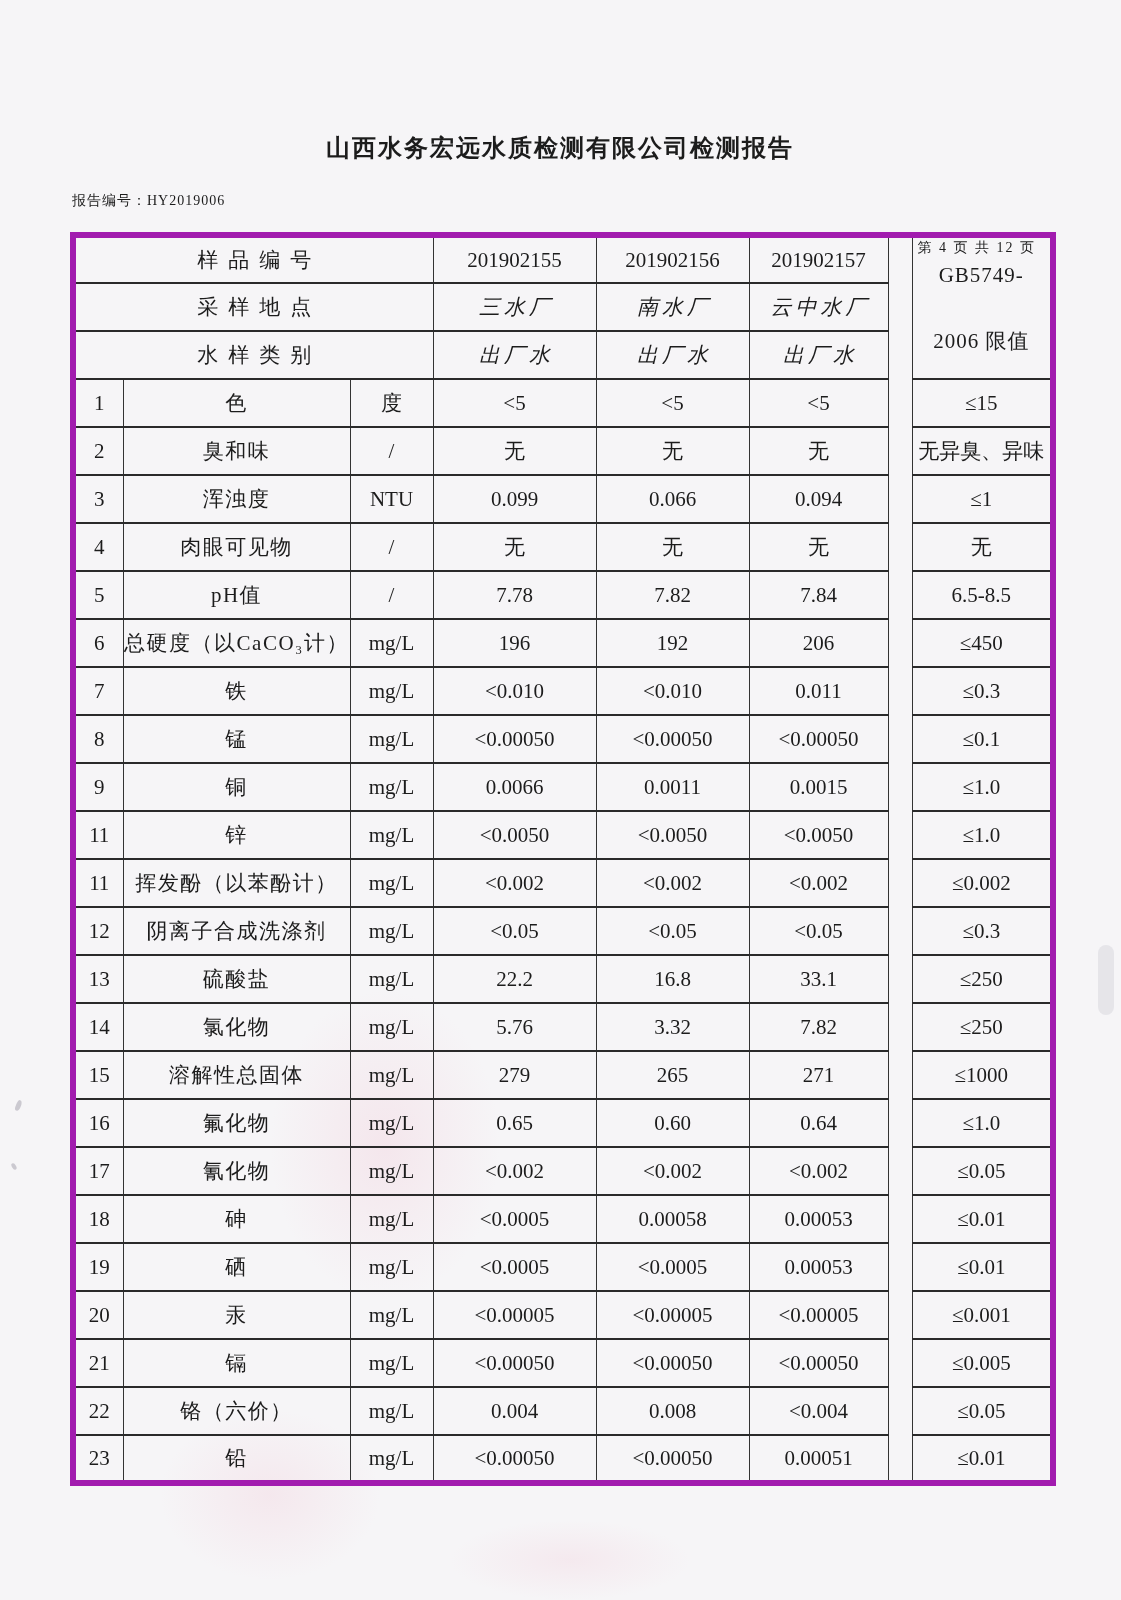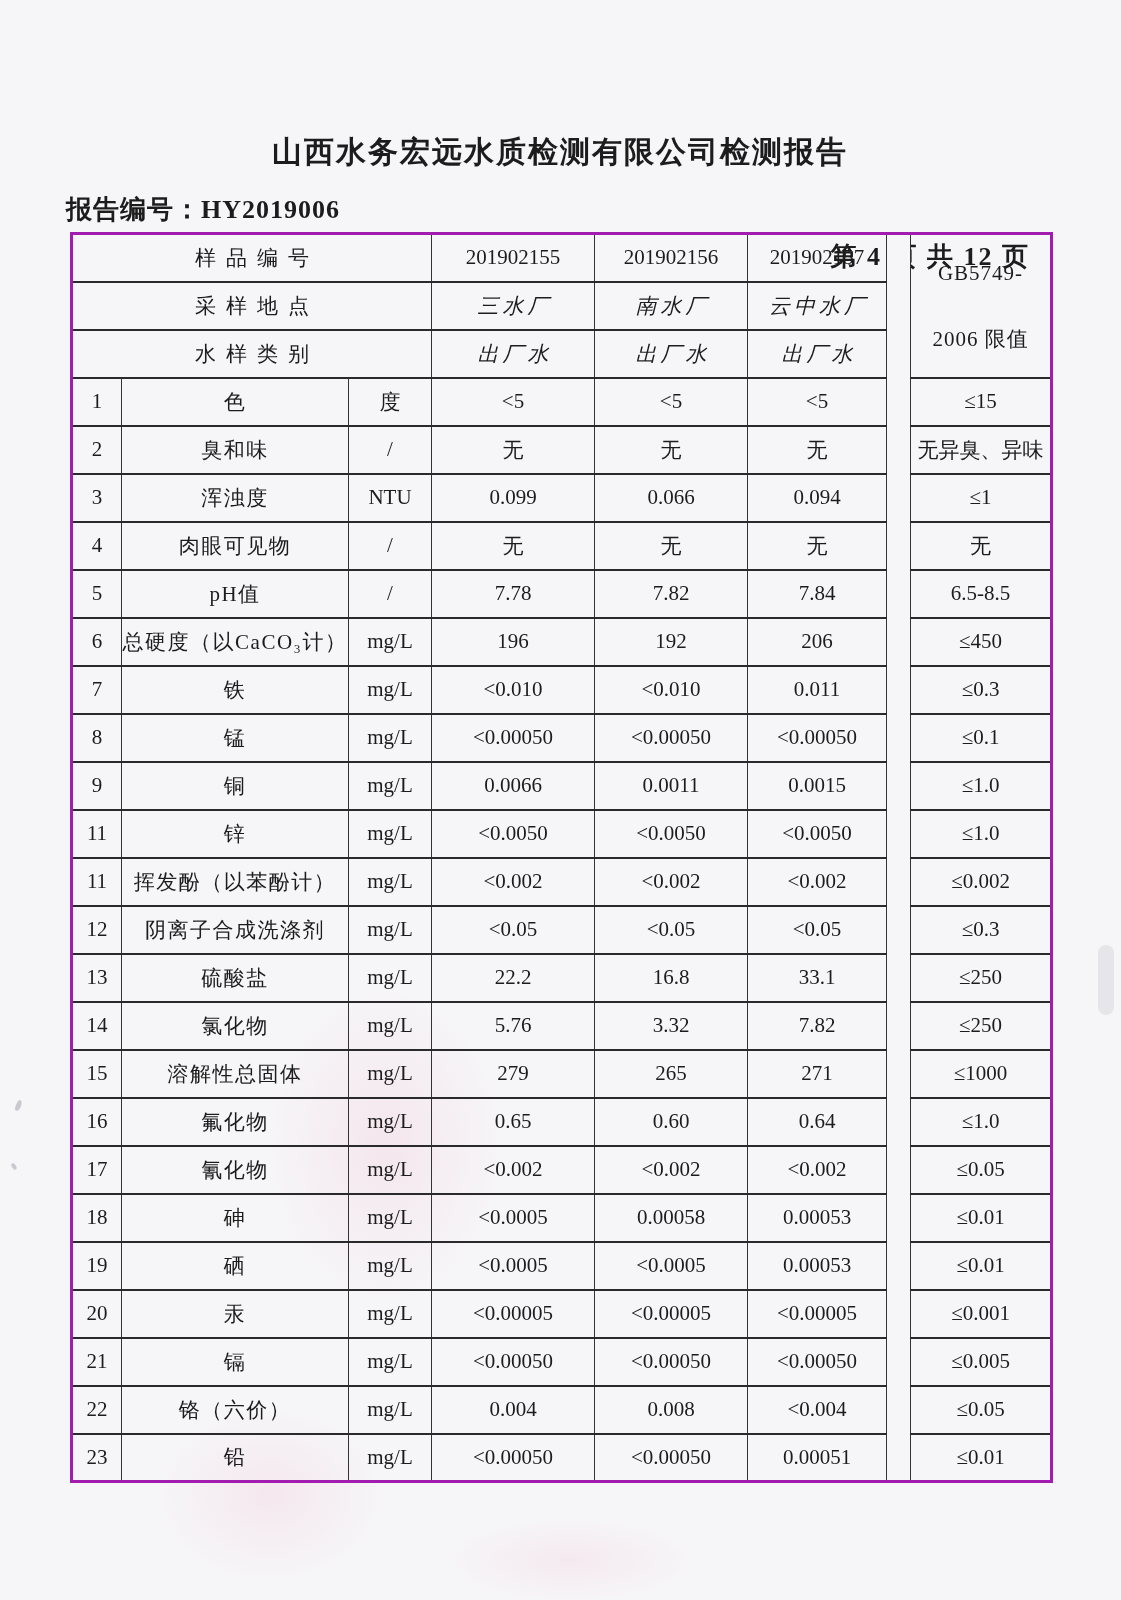--- a/index.html
+++ b/index.html
@@ -12,44 +12,44 @@
     color: #1c1c1c;
     position: relative;
     overflow: hidden;
   }
   .page-title {
     position: absolute;
     top: 132px;
     left: 70px;
     width: 980px;
     text-align: center;
-    font-size: 30px;
+    font-size: 24px;
     font-weight: bold;
     letter-spacing: 2px;
     white-space: nowrap;
   }
   .meta-row {
     position: absolute;
     top: 192px;
-    left: 66px;
+    left: 72px;
     width: 980px;
-    font-size: 26px;
-    font-weight: bold;
+    font-size: 14px;
+    font-weight: normal;
   }
   .report-no { float: left; letter-spacing: 1px; }
   .page-info { float: right; letter-spacing: 2px; padding-right: 16px; margin-top: 47px; }
 
   table.report {
     position: absolute;
     top: 232px;
     left: 70px;
     width: 980px;
     border-collapse: collapse;
     table-layout: fixed;
-    border: 3px solid #a21caf;
+    border: 6px solid #a21caf;
   }
   table.report td {
     border: 1px solid #333;
     border-top: 2px solid #2a2a2a;
     border-bottom: 2px solid #2a2a2a;
     height: 48px;
     box-sizing: border-box;
     padding: 0;
     text-align: center;
     vertical-align: middle;

